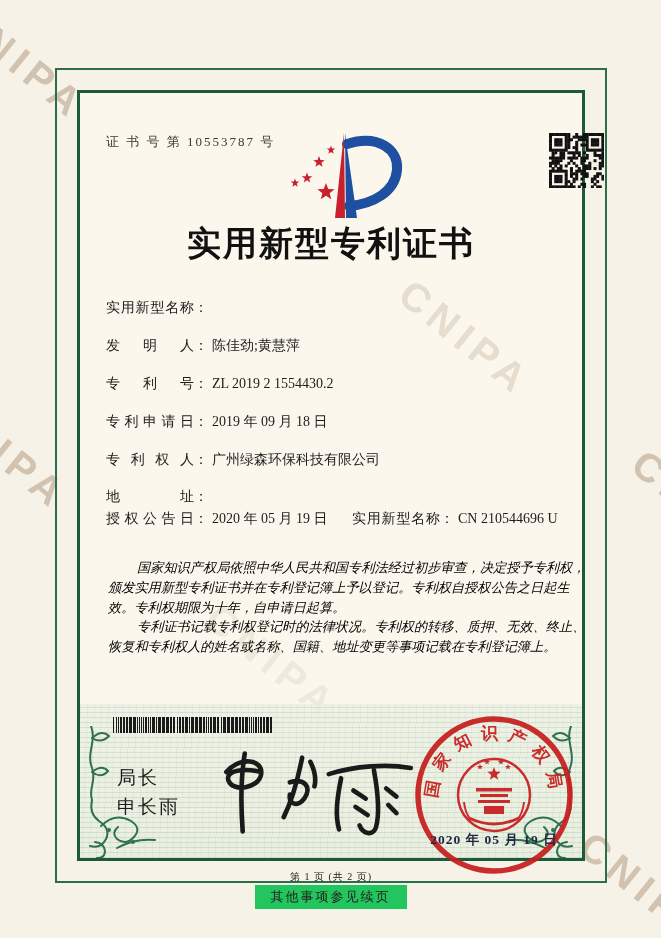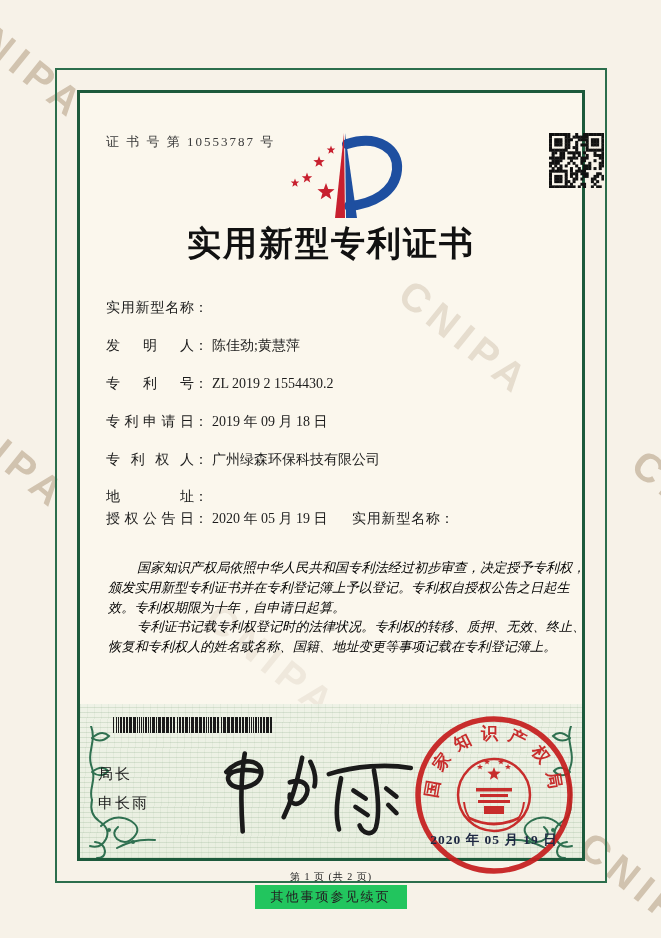--- a/index.html
+++ b/index.html
@@ -81,23 +81,23 @@
   
   .legal{
     position:absolute;left:28px;top:465px;width:484px;
     font-size:13.2px;line-height:19.8px;font-style:italic;
     color:#000000;
   }
   .legal p{text-indent:2.2em;}
   
   .barcode{position:absolute;left:33px;top:624px;width:162px;height:16px;}
   .signer-title,.signer-name{
-    position:absolute;left:18px;
+    position:absolute;left:37px;
     font-family:"Liberation Sans","DejaVu Sans",sans-serif;
-    font-size:15px;letter-spacing:2px;color:#1c1c1c;
+    font-size:19px;letter-spacing:2px;color:#1c1c1c;
   }
   .signer-title{top:672px;}
   .signer-name{top:701px;}
   .signature{position:absolute;left:134px;top:652px;width:205px;height:92px;}
   .seal{position:absolute;left:329px;top:617px;width:170px;height:170px;opacity:.93;}
   .seal-date{
     position:absolute;left:326px;top:738px;width:176px;
     text-align:center;font-size:13.5px;letter-spacing:1px;
     color:#1d2742;font-weight:bold;
   }
@@ -442,20 +442,21 @@
       <div class="frow tight">
         <span class="flabel">地址</span>
           <span class="fcolon">：</span>
       </div>
       <div class="frow tight">
         <span class="flabel">授权公告日</span>
           <span class="fcolon">：</span>
           <span class="fvalue fixed">2020 年 05 月 19 日</span>
           <span class="flabel">实用新型名称</span>
           <span class="fcolon">：</span>
+          <span class="fvalue">CN 210544696 U</span>
       </div>
     </div>
 
     <div class="legal">
       <p>国家知识产权局依照中华人民共和国专利法经过初步审查，决定授予专利权，颁发实用新型专利证书并在专利登记簿上予以登记。专利权自授权公告之日起生效。专利权期限为十年，自申请日起算。</p>
       <p>专利证书记载专利权登记时的法律状况。专利权的转移、质押、无效、终止、恢复和专利权人的姓名或名称、国籍、地址变更等事项记载在专利登记簿上。</p>
     </div>
 
     <svg class="barcode" id="barcode" viewBox="0 0 162 16" preserveAspectRatio="none">
         <rect x="0" y="0" width="1" height="16" fill="#1a1a1a"></rect>

